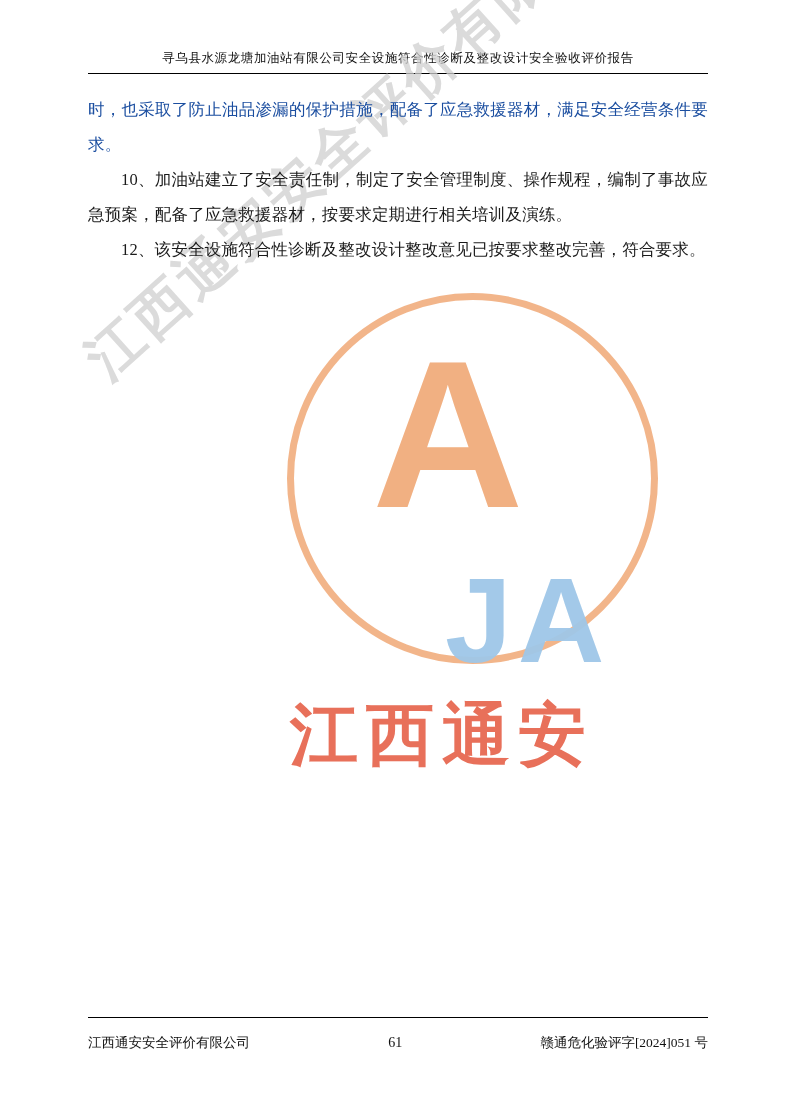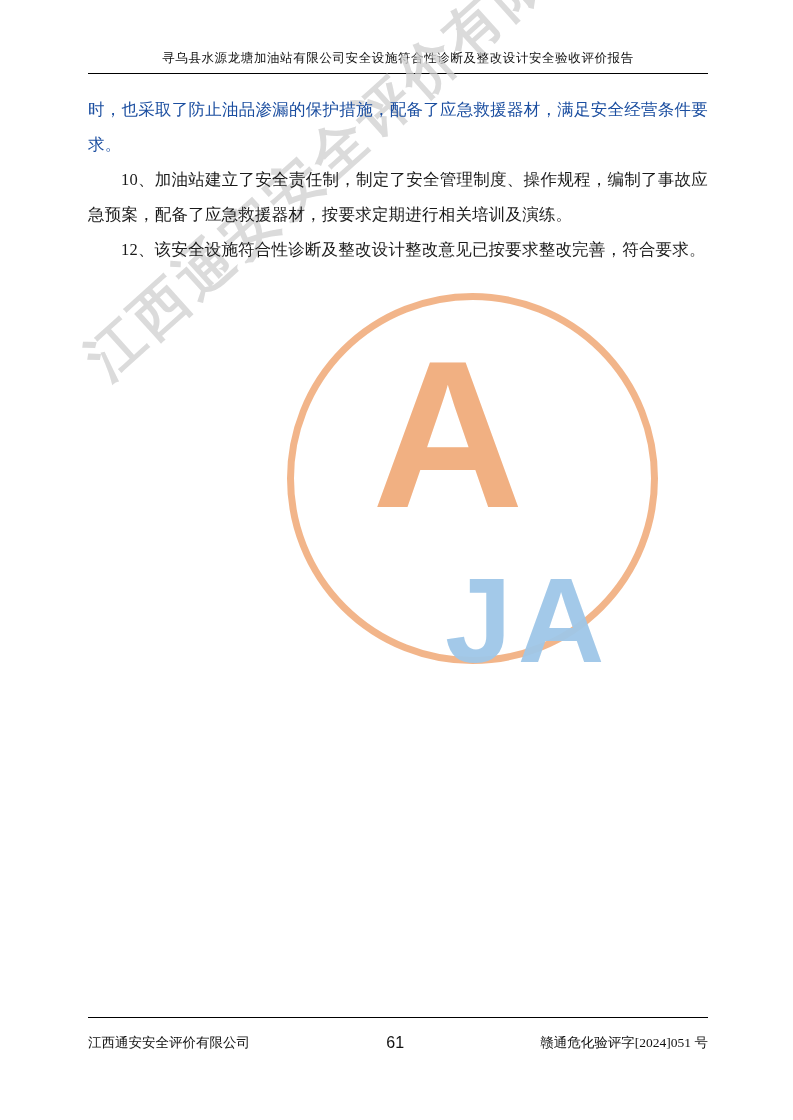--- a/index.html
+++ b/index.html
@@ -170,39 +170,40 @@
     left: 88px;
     width: 620px;
     display: flex;
     align-items: center;
     justify-content: space-between;
     font-size: 13.5px;
     color: #111;
   }
   .footer .f-left { text-align: left; }
   .footer .f-center {
-    font-family: Liberation Sans, sans-serif;
-    font-size: 16px;
+    font-family: Liberation Serif, serif;
+    font-size: 14px;
   }
   .footer .f-right { }
 </style>
 </head>
 <body>
 
 <div class="page">
 
   <div class="doc-header">
     <span class="header-text">寻乌县水源龙塘加油站有限公司安全设施符合性诊断及整改设计安全验收评价报告</span>
   </div>
   <div class="header-rule"></div>
 
   <div class="watermark">
     <div class="wm-circle"></div>
     <div class="wm-a">A</div>
     <div class="wm-ja">JA</div>
+    <div class="wm-brand">江西通安</div>
     <div class="wm-diag">江西通安安全评价有限公司</div>
   </div>
 
   <div class="content">
     <p class="para blue">时，也采取了防止油品渗漏的保护措施，配备了应急救援器材，满足安全经营条件要求。</p>
     <p class="para indent">10、加油站建立了安全责任制，制定了安全管理制度、操作规程，编制了事故应急预案，配备了应急救援器材，按要求定期进行相关培训及演练。</p>
     <p class="para indent">12、该安全设施符合性诊断及整改设计整改意见已按要求整改完善，符合要求。</p>
 
 
   </div>

